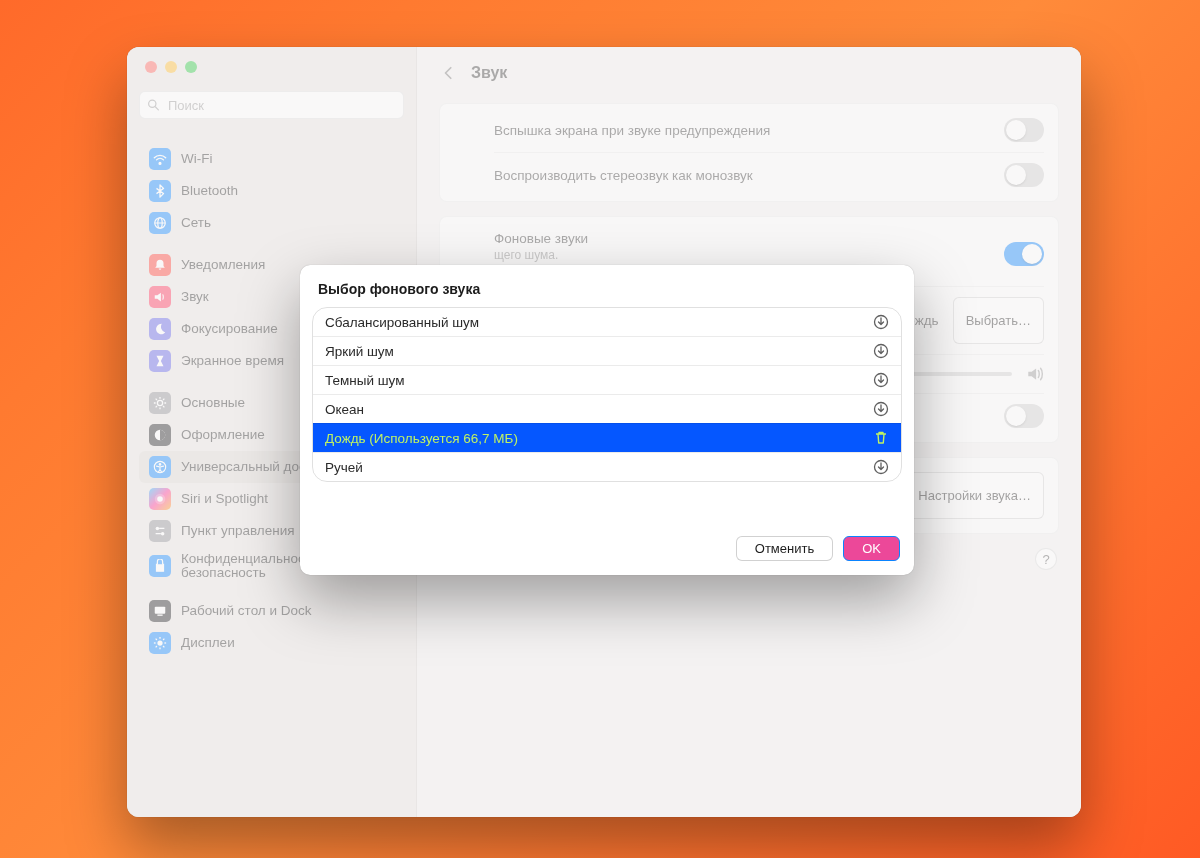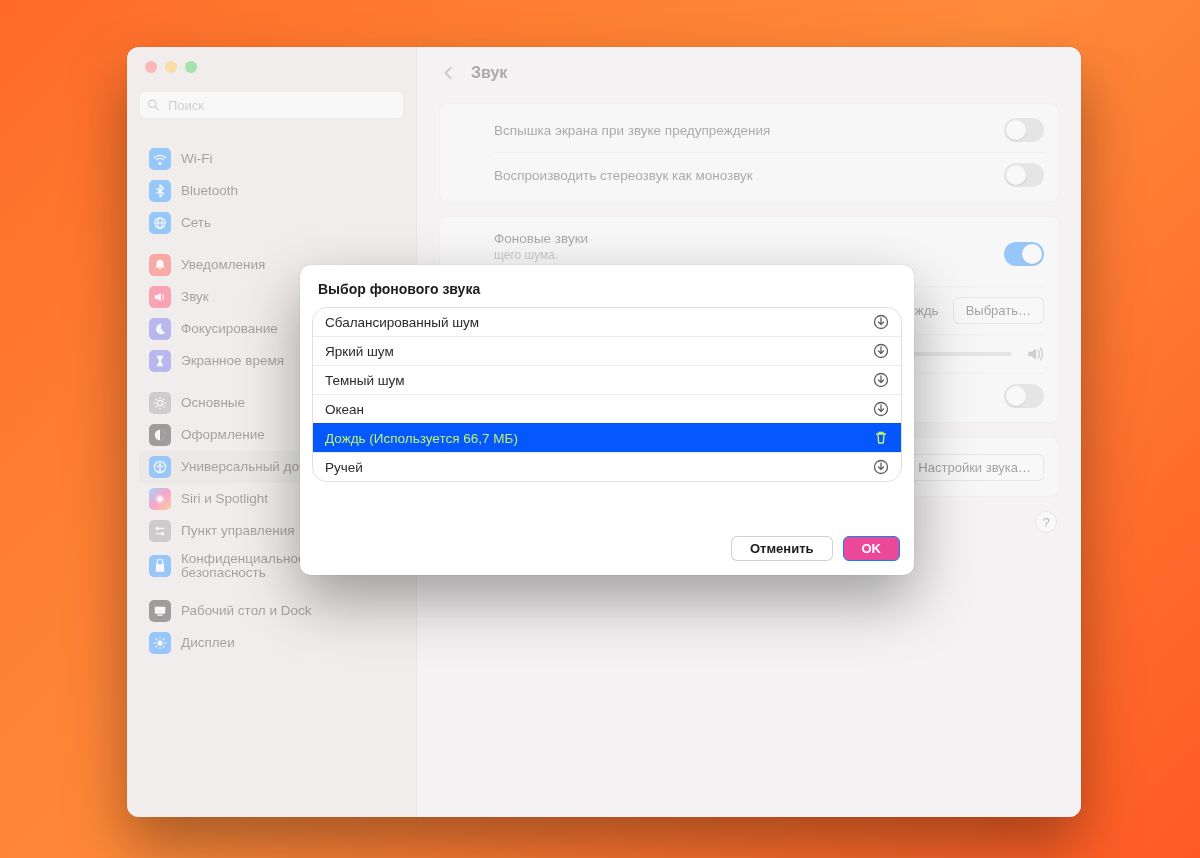--- a/index.html
+++ b/index.html
@@ -131,21 +131,21 @@
   }
   .toggle::after{
     content:"";position:absolute;width:20px;height:20px;border-radius:50%;
     background:#fff;top:2px;left:2px;box-shadow:0 1px 2px rgba(0,0,0,.25);
     transition:left .15s;
   }
   .toggle.on{background:#0a84ff;}
   .toggle.on::after{left:18px;}
   .btn{
     background:#fff;border:1px solid rgba(0,0,0,.18);border-radius:6px;
-    font-size:13px;padding:5px 12px;color:#2a2a2a;text-align:right;
+    font-size:13px;padding:15px 12px;color:#2a2a2a;text-align:right;
   }
   .slider{
     flex:1;height:4px;background:#d0d0d0;border-radius:4px;position:relative;
   }
   .slider-thumb{
     position:absolute;top:50%;left:45%;transform:translate(-50%,-50%);
     width:14px;height:14px;border-radius:50%;background:#fff;
     border:1px solid rgba(0,0,0,.2);box-shadow:0 1px 2px rgba(0,0,0,.2);
   }
   .speaker{color:#9a9a9a;}
@@ -191,21 +191,21 @@
   .modal-li.sel{background:#0557ff;color:#bef264;}
   .modal-li .right-ic{width:16px;height:16px;color:inherit;opacity:.75;}
   .modal-li.sel .right-ic{opacity:1;}
   .modal-spacer{height:44px;}
   .modal-footer{
     display:flex;justify-content:flex-end;gap:10px;
     padding:10px 14px 14px;
   }
   .mbtn{
     font-size:13px;border-radius:6px;padding:4px 18px;
-    border:1px solid rgba(0,0,0,.18);background:#fff;color:#1c1c1c;font-weight:bold;
+    border:1px solid rgba(0,0,0,.18);background:#fff;color:#1c1c1c;
   }
   .mbtn.primary{background:#ec4899;color:#fff;border:1px solid #0a84ff;}
   svg{display:block;}
 </style>
 </head>
 <body>
 
 <div class="prefs-window">
 
   <aside class="sidebar">

